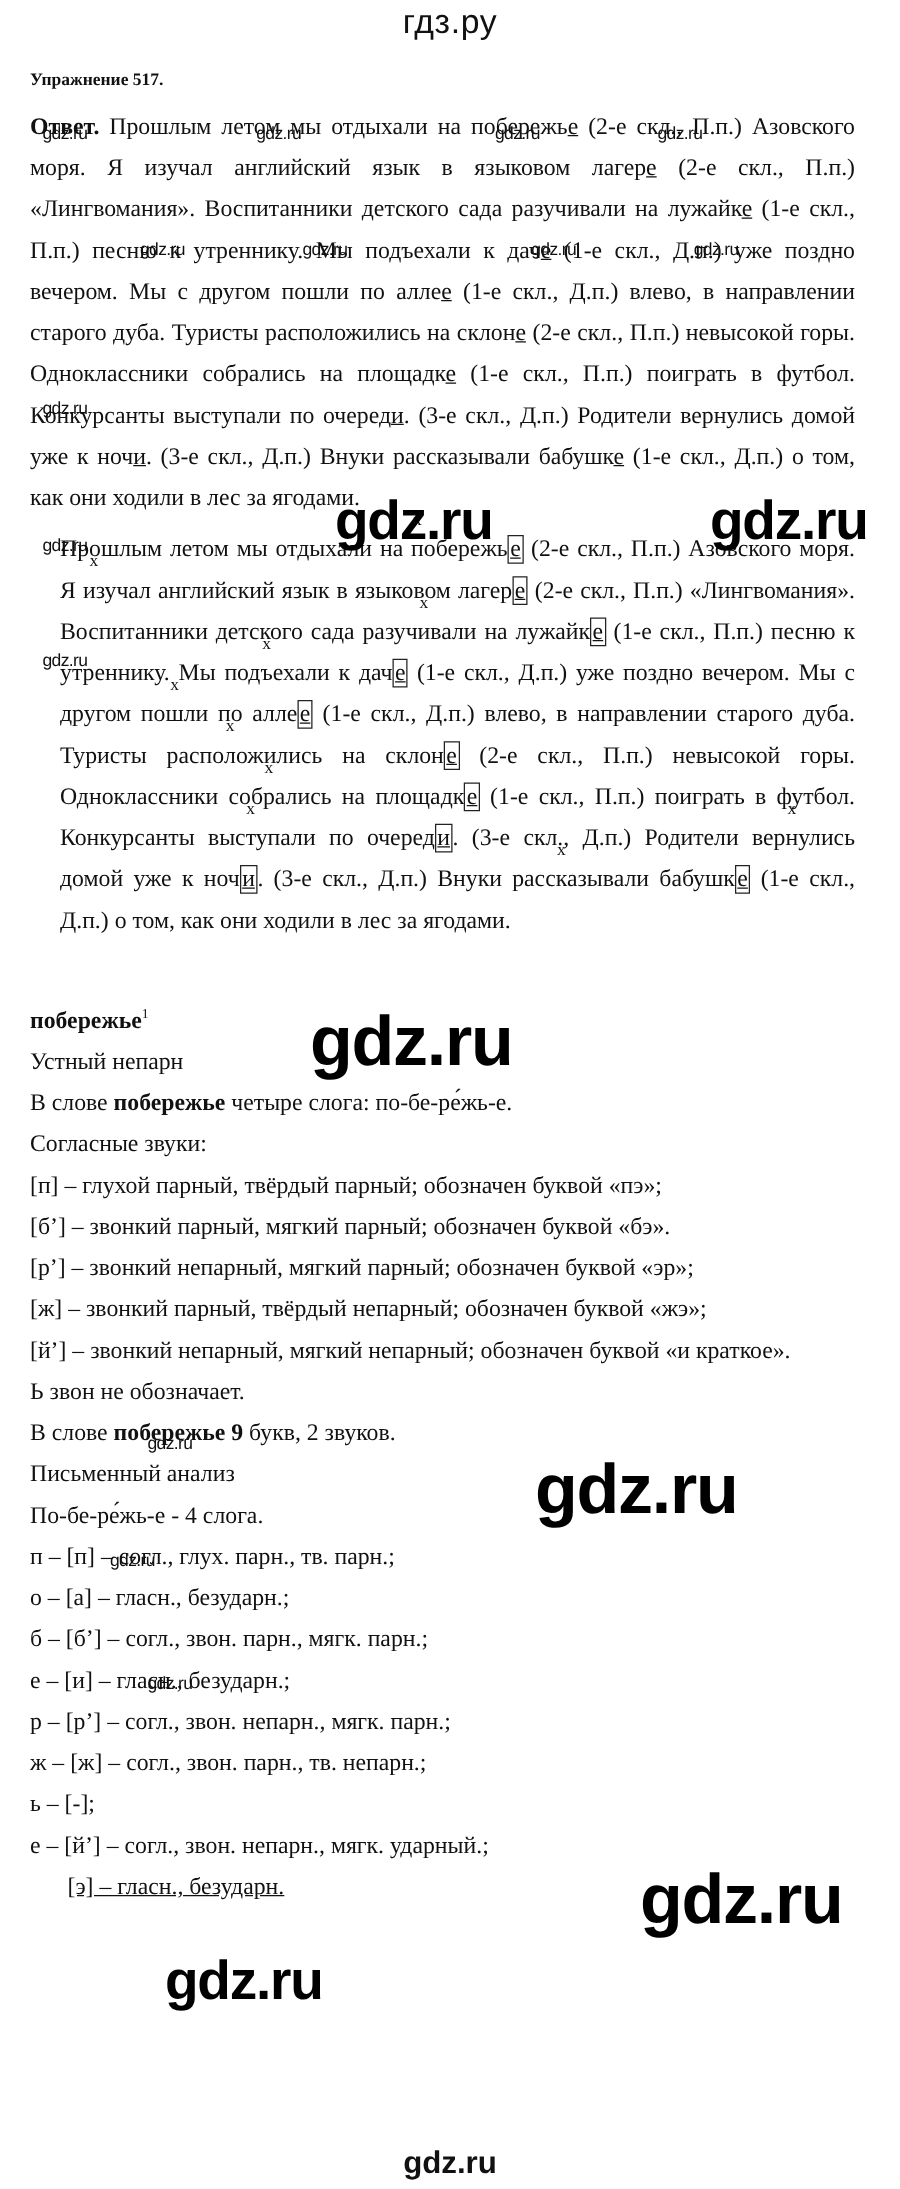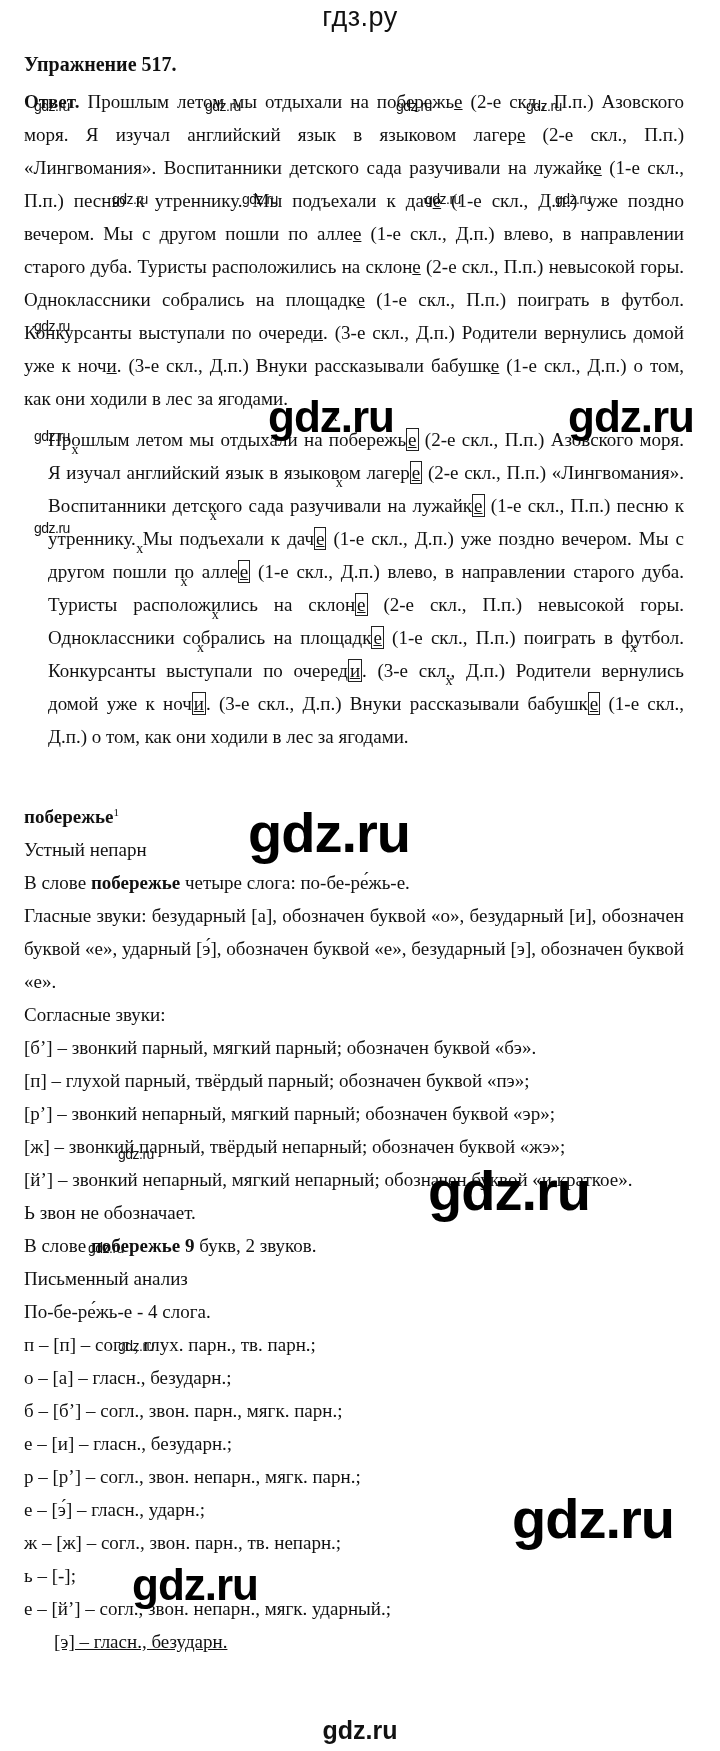--- a/index.html
+++ b/index.html
@@ -1,19 +1,19 @@
 <!DOCTYPE html>
 <html><head>
   <meta charset="utf-8">
   <style>
     html, body { margin: 0; padding: 0; background: #ffffff; }
     body { width: 720px; height: 1751px; position: relative; overflow: hidden; color: #111; font-family: "Liberation Serif", serif; }
     .site-header { position: absolute; top: 0; left: 0; width: 720px; text-align: center; font-family: "Liberation Sans", sans-serif; font-weight: normal; font-size: 27px; top: 2px; letter-spacing: 0.5px; }
     .page { position: absolute; left: 24px; top: 48px; width: 660px; font-size: 19px; line-height: 33px; }
-    .title { font-weight: bold; font-size: 20px; margin: 0 0 4px 0; line-height: 33px; }
+    .title { font-weight: bold; font-size: 14px; margin: 0 0 4px 0; line-height: 33px; }
     p { margin: 0; text-align: justify; }
     b { font-weight: bold; }
     .u { text-decoration: underline; }
     .box { border: 1px solid #222; padding: 0 1px; text-decoration: underline; position: relative; }
     .xmark { position: relative; }
     .xmark::before { content: "x"; position: absolute; top: -19px; left: 50%; transform: translateX(-50%); font-size: 14px; line-height: 14px; }
     .para2 { margin-top: 8px; margin-left: 24px; margin-right: 0; }
     .wm-small { position: absolute; font-family: "Liberation Sans", sans-serif; font-size: 14px; color: #111; letter-spacing: -0.5px; }
     .wm-big { position: absolute; font-family: "Liberation Sans", sans-serif; font-weight: bold; font-size: 44px; color: #000; letter-spacing: -1px; }
     .wm-huge { position: absolute; font-family: "Liberation Sans", sans-serif; font-weight: bold; font-size: 56px; color: #000; letter-spacing: -1px; }
@@ -30,37 +30,35 @@
 <div class="page">
   <div class="title">Упражнение 517.</div>
   <p><b>Ответ.</b><span id="p1"> Прошлым летом мы отдыхали на побережь<span class="u">е</span> (2-е скл., П.п.) Азовского моря. Я изучал английский язык в языковом лагер<span class="u">е</span> (2-е скл., П.п.) «Лингвомания». Воспитанники детского сада разучивали на лужайк<span class="u">е</span> (1-е скл., П.п.) песню к утреннику. Мы подъехали к дач<span class="u">е</span> (1-е скл., Д.п.) уже поздно вечером. Мы с другом пошли по алле<span class="u">е</span> (1-е скл., Д.п.) влево, в направлении старого дуба. Туристы расположились на склон<span class="u">е</span> (2-е скл., П.п.) невысокой горы. Одноклассники собрались на площадк<span class="u">е</span> (1-е скл., П.п.) поиграть в футбол. Конкурсанты выступали по очеред<span class="u">и</span>. (3-е скл., Д.п.) Родители вернулись домой уже к ноч<span class="u">и</span>. (3-е скл., Д.п.) Внуки рассказывали бабушк<span class="u">е</span> (1-е скл., Д.п.) о том, как они ходили в лес за ягодами.</span></p>
   <p class="para2" id="p2">Прошлым летом мы отдыхали на <span class="xmark">п</span>обережь<span class="box">е</span> (2-е скл., П.п.) Азовского моря. Я <span class="xmark">из</span>учал английский язык в языковом лагер<span class="box">е</span> (2-е скл., П.п.) «Лингвомания». Воспитанники детского сада разуч<span class="xmark">и</span>вали на лужайк<span class="box">е</span> (1-е скл., П.п.) песню к утреннику. Мы под<span class="xmark">ъ</span>ехали к дач<span class="box">е</span> (1-е скл., Д.п.) уже поздно вечером. Мы с другом по<span class="xmark">ш</span>ли по алле<span class="box">е</span> (1-е скл., Д.п.) влево, в направлении старого дуба. Туристы распо<span class="xmark">л</span>ожились на склон<span class="box">е</span> (2-е скл., П.п.) невысокой горы. Одноклассники соб<span class="xmark">р</span>ались на площадк<span class="box">е</span> (1-е скл., П.п.) поиграть в футбол. Конкурсанты выс<span class="xmark">т</span>упали по очеред<span class="box">и</span>. (3-е скл., Д.п.) Родители вер<span class="xmark">н</span>улись домой уже к ноч<span class="box">и</span>. (3-е скл., Д.п.) Внуки расс<span class="xmark">к</span>азывали бабушк<span class="box">е</span> (1-е скл., Д.п.) о том, как они ходили в лес за ягодами.</p>
 </div>
 
 <div class="section" style="top:800px;">
   <div><b>побережье</b><span class="sup">1</span></div>
   <div>Устный непарн</div>
   <div><span>В слове </span><b>побережье</b><span> четыре слога: по-бе-ре́жь-е.</span></div>
-  <p>Гласные звуки: безударный [а], обозначен буквой «о», безударный [и], обозначен буквой «е», ударный [э́], обозначен буквой «е», безударный [э], обозначен буквой «е».</p>
   <div>Согласные звуки:</div>
+  <p>[п] – глухой парный, твёрдый парный; обозначен буквой «пэ»;</p>
   <p>[б’] – звонкий парный, мягкий парный; обозначен буквой «бэ».</p>
-  <p>[п] – глухой парный, твёрдый парный; обозначен буквой «пэ»;</p>
   <p>[р’] – звонкий непарный, мягкий парный; обозначен буквой «эр»;</p>
   <p>[ж] – звонкий парный, твёрдый непарный; обозначен буквой «жэ»;</p>
   <p>[й’] – звонкий непарный, мягкий непарный; обозначен буквой «и краткое».</p>
   <div>Ь звон не обозначает.</div>
   <div><span>В слове </span><b>побережье 9</b><span> букв, 2 звуков.</span></div>
   <div>Письменный анализ</div>
   <div>По-бе-ре́жь-е - 4 слога.</div>
   <div>п – [п] – согл., глух. парн., тв. парн.;</div>
   <div>о – [а] – гласн., безударн.;</div>
   <div>б – [б’] – согл., звон. парн., мягк. парн.;</div>
   <div>е – [и] – гласн., безударн.;</div>
   <div>р – [р’] – согл., звон. непарн., мягк. парн.;</div>
-  <div>е – [э́] – гласн., ударн.;</div>
   <div>ж – [ж] – согл., звон. парн., тв. непарн.;</div>
   <div>ь – [-];</div>
   <div>е – [й’] – согл., звон. непарн., мягк. ударный.;</div>
   <div class="indent"><span class="u">[э] – гласн., безударн.</span></div>
 </div>
 
 <div class="wm-small" style="left:34px;top:98px;">gdz.ru</div>
 <div class="wm-small" style="left:205px;top:98px;">gdz.ru</div>
 <div class="wm-small" style="left:396px;top:98px;">gdz.ru</div>
 <div class="wm-small" style="left:526px;top:98px;">gdz.ru</div>

